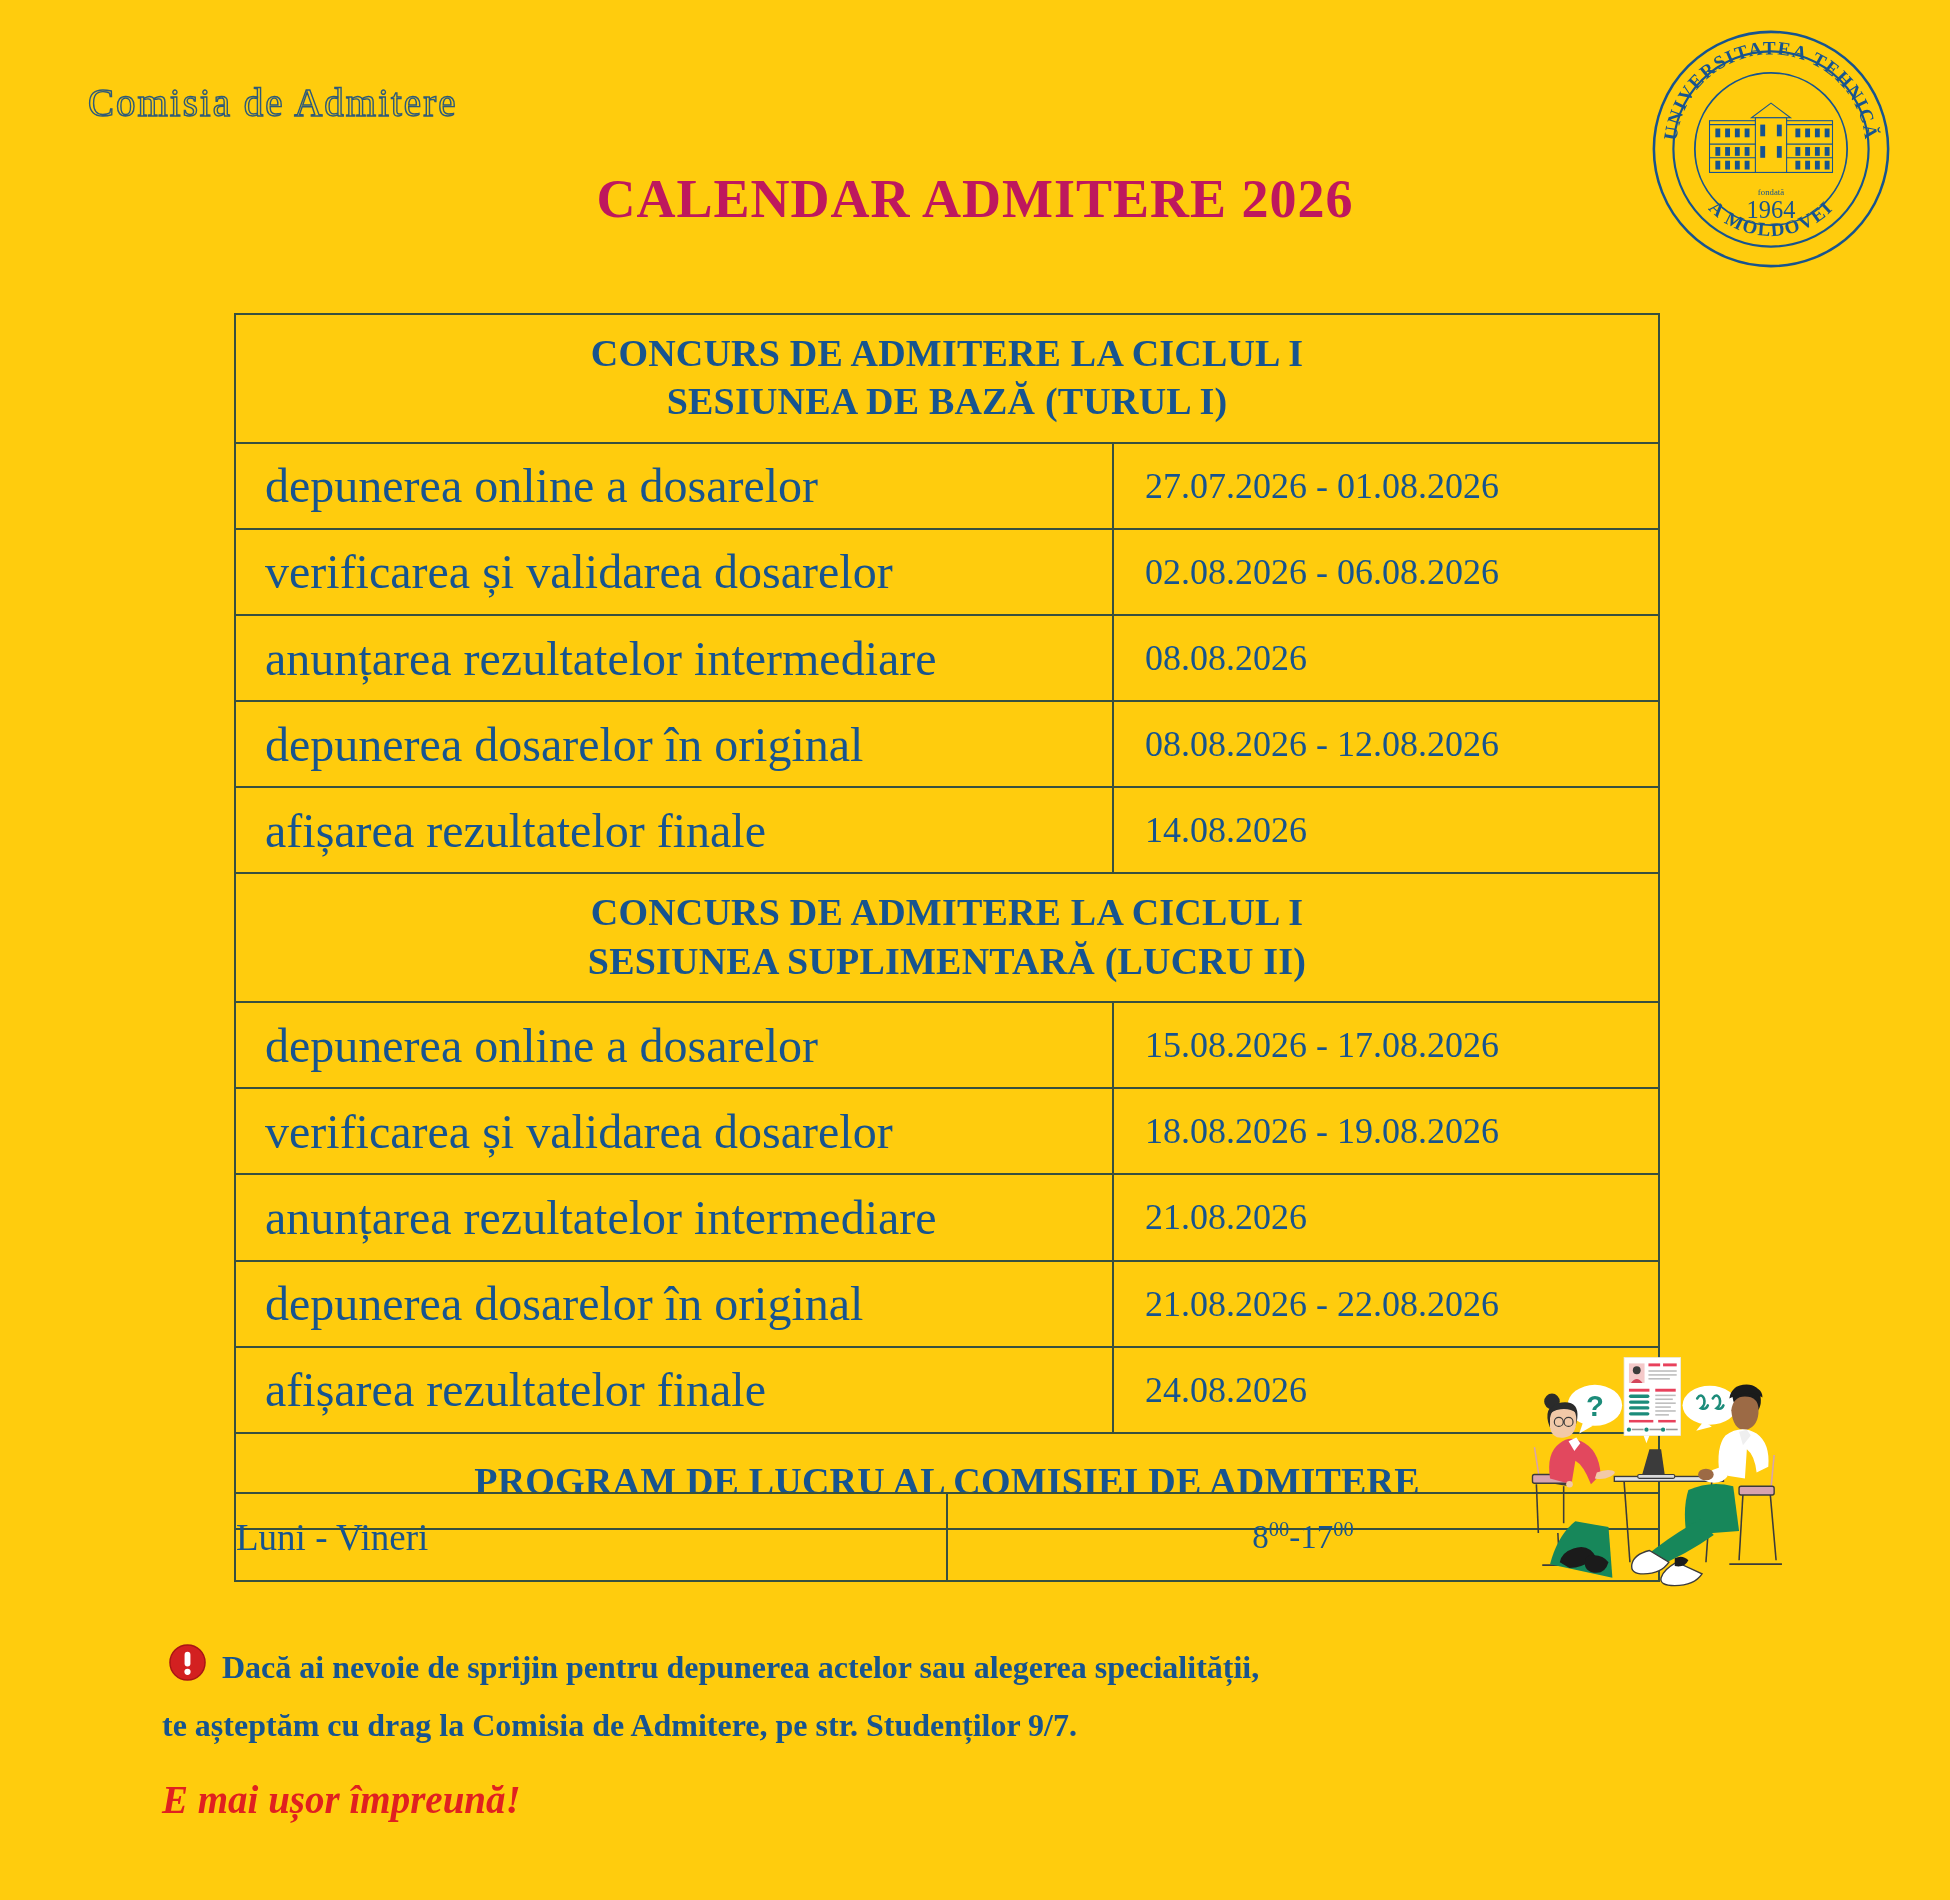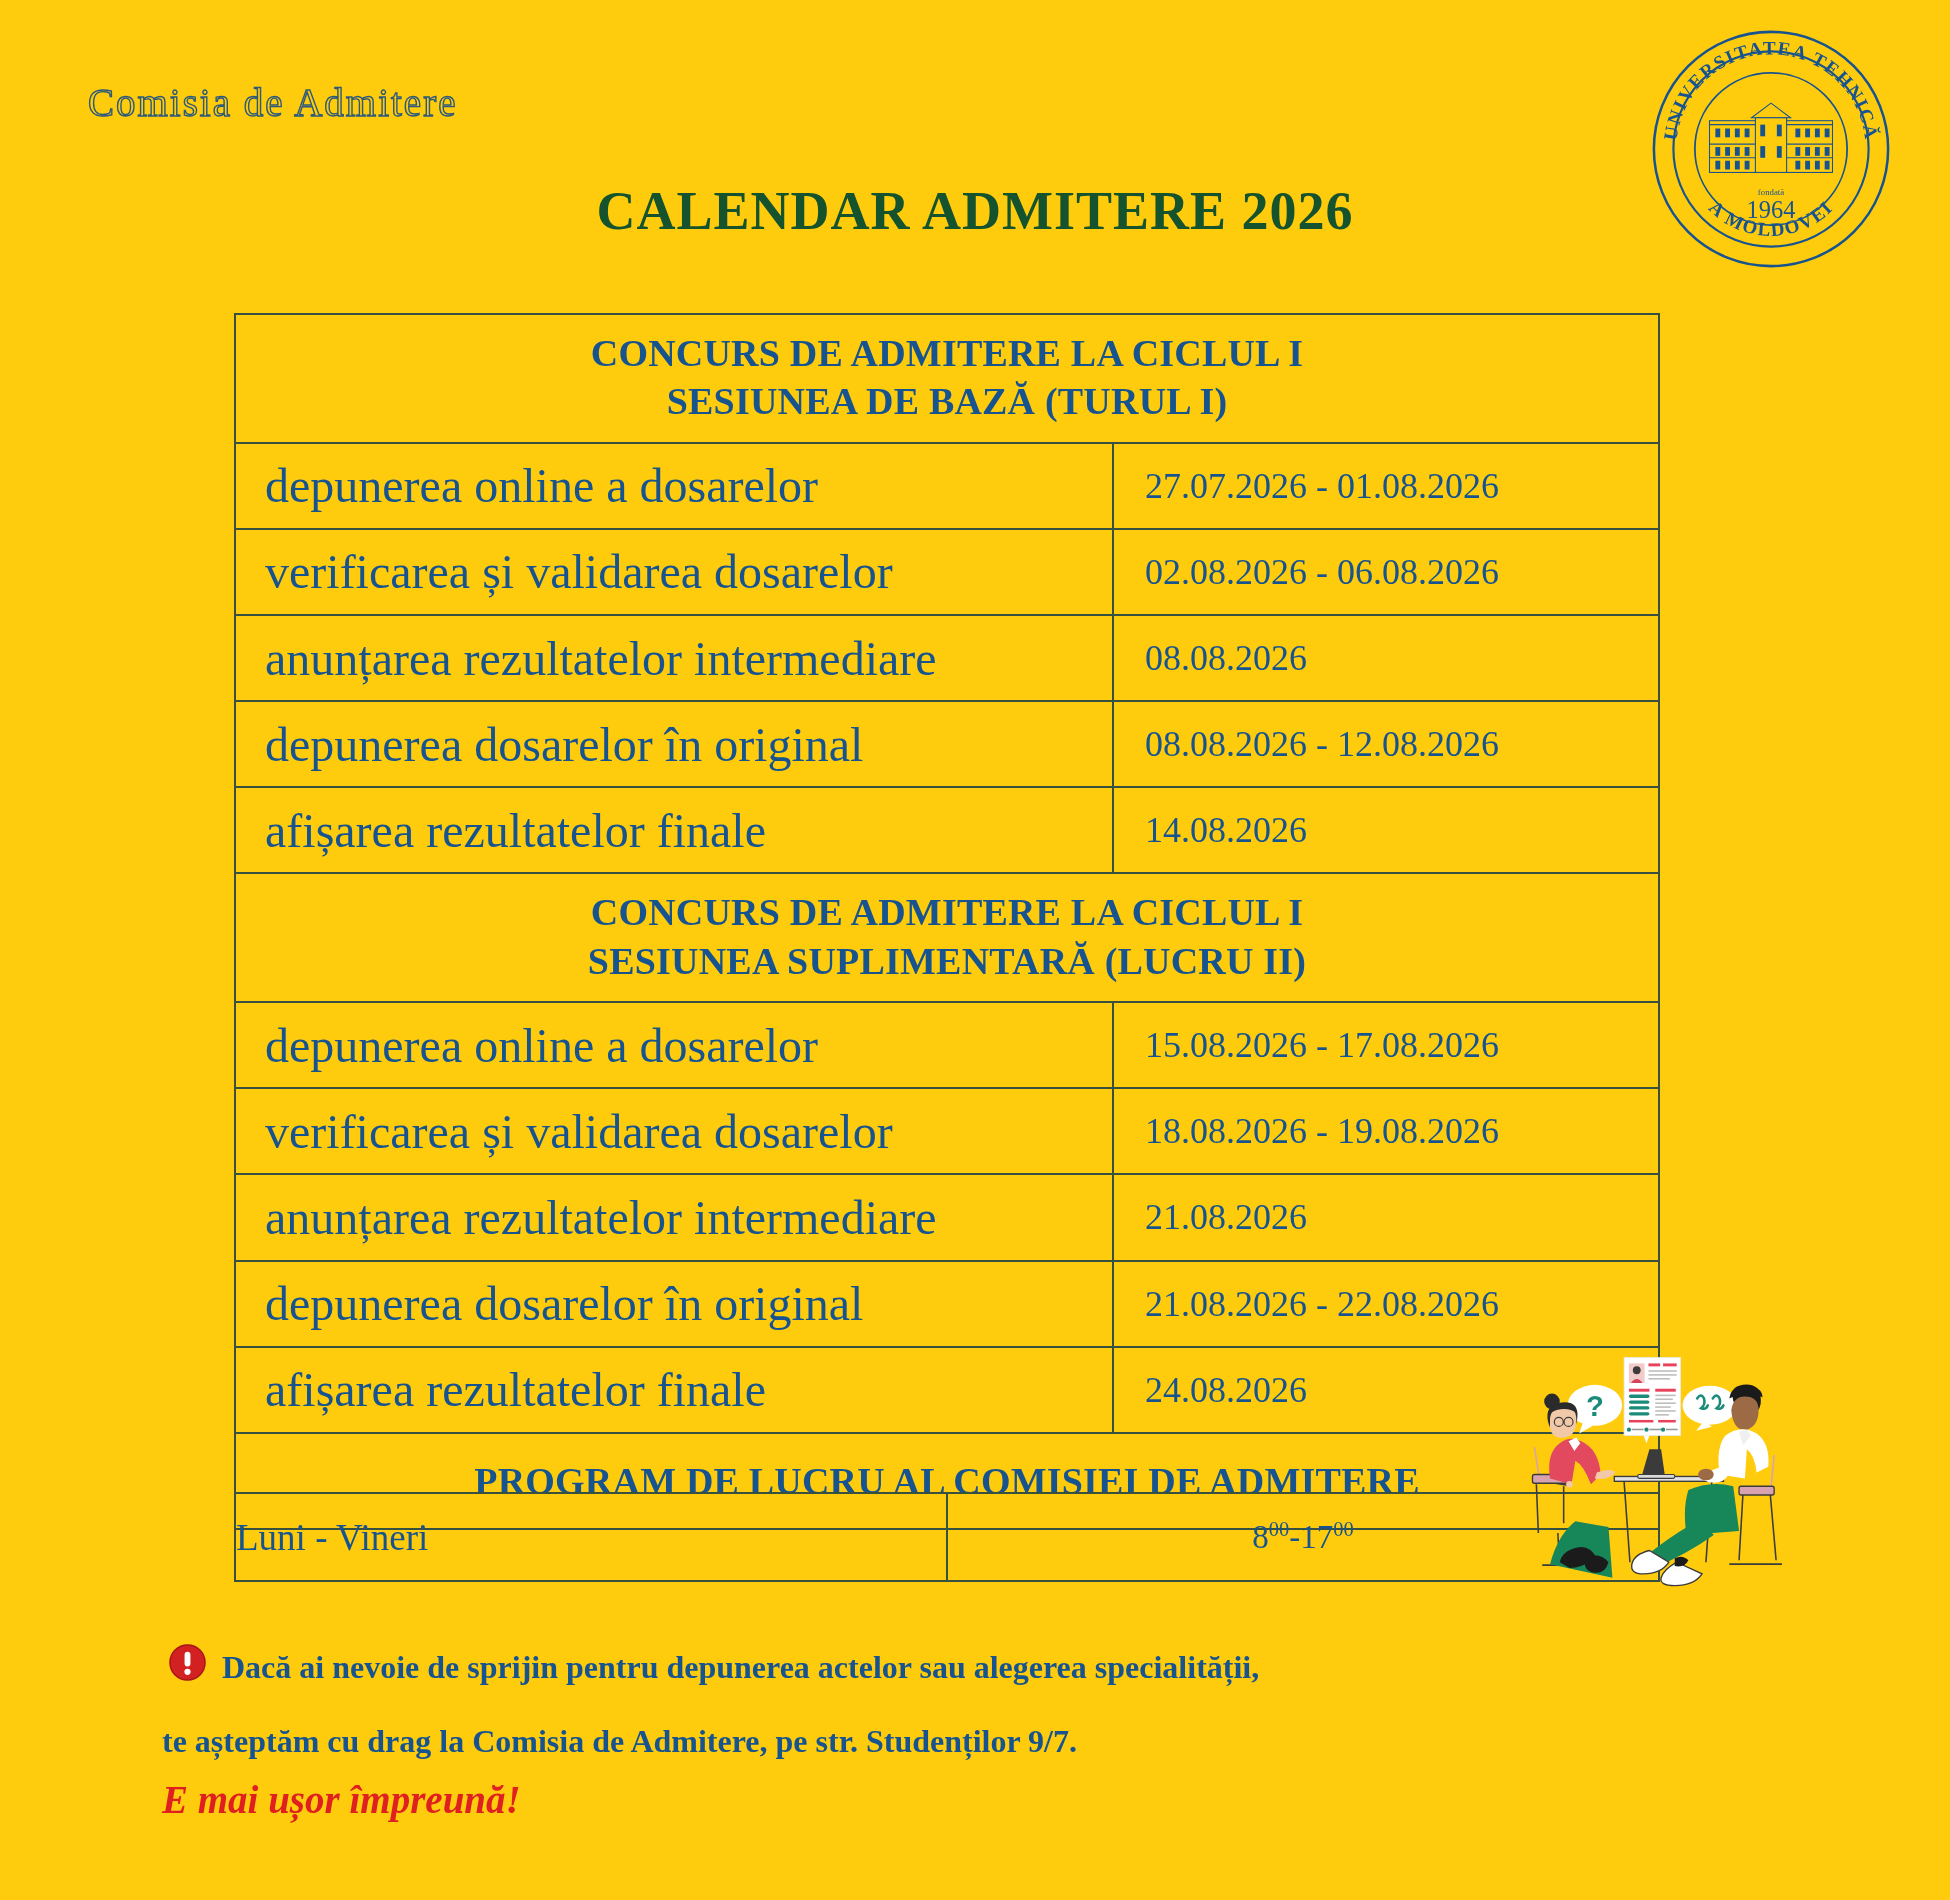--- a/index.html
+++ b/index.html
@@ -35,28 +35,28 @@
     position: absolute;
     right: 57px;
     top: 27px;
     width: 244px;
     height: 244px;
   }
   .logo-wrap svg { display: block; }
 
   .main-title {
     position: absolute;
-    top: 180px;
+    top: 168px;
     left: 0;
     width: 100%;
     text-align: center;
     font-size: 54px;
     font-weight: bold;
     letter-spacing: 1px;
-    color: #14532d;
+    color: #be185d;
   }
 
   
   .cal-table {
     position: absolute;
     left: 234px;
     top: 281px;
     width: 1424px;
     border-collapse: collapse;
     table-layout: fixed;
@@ -130,21 +130,20 @@
     white-space: nowrap;
   }
   .foot-line-2 {
     position: absolute;
     left: 162px;
     top: 76px;
     font-size: 32px;
     font-weight: bold;
     color: #17548F;
     white-space: nowrap;
-    margin-top: 16px;
   }
   .foot-line-3 {
     position: absolute;
     left: 162px;
     top: 146px;
     font-size: 39px;
     font-weight: bold;
     font-style: italic;
     color: #E02020;
     white-space: nowrap;

